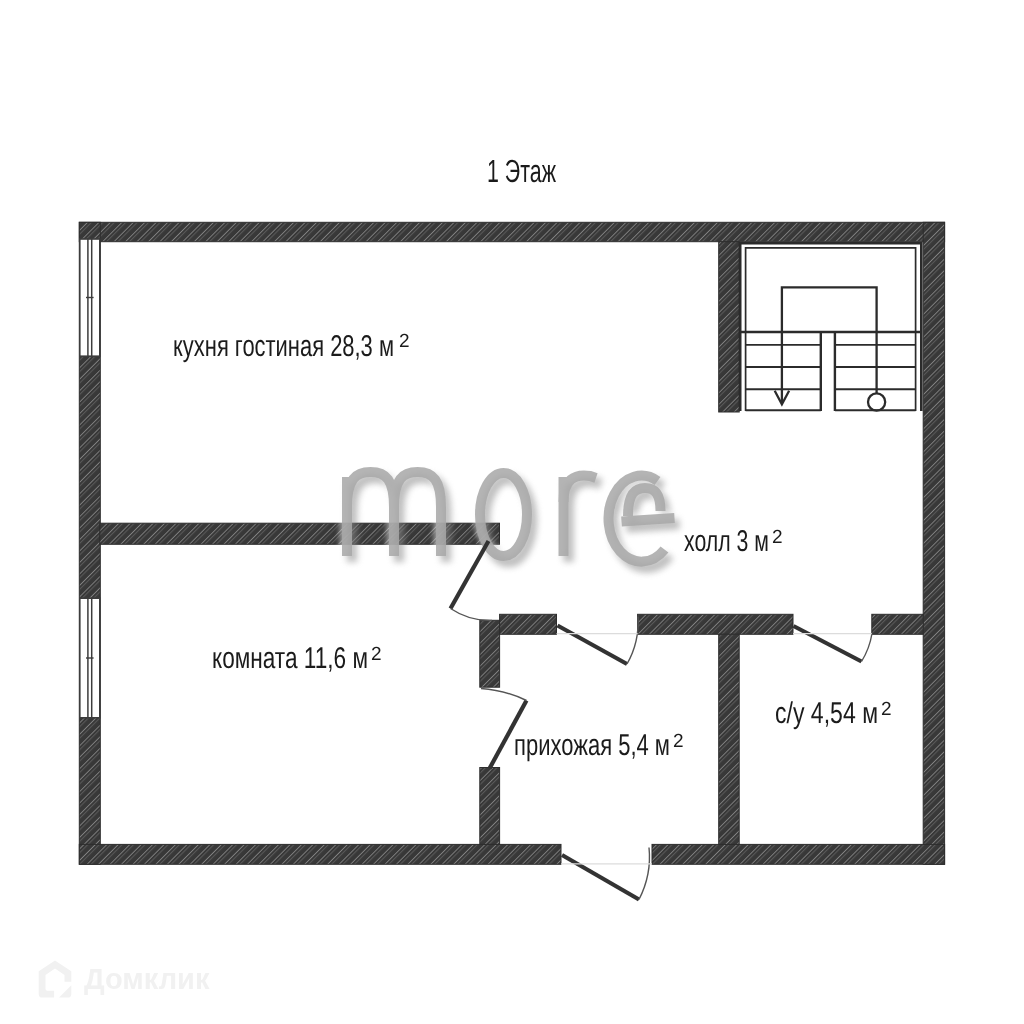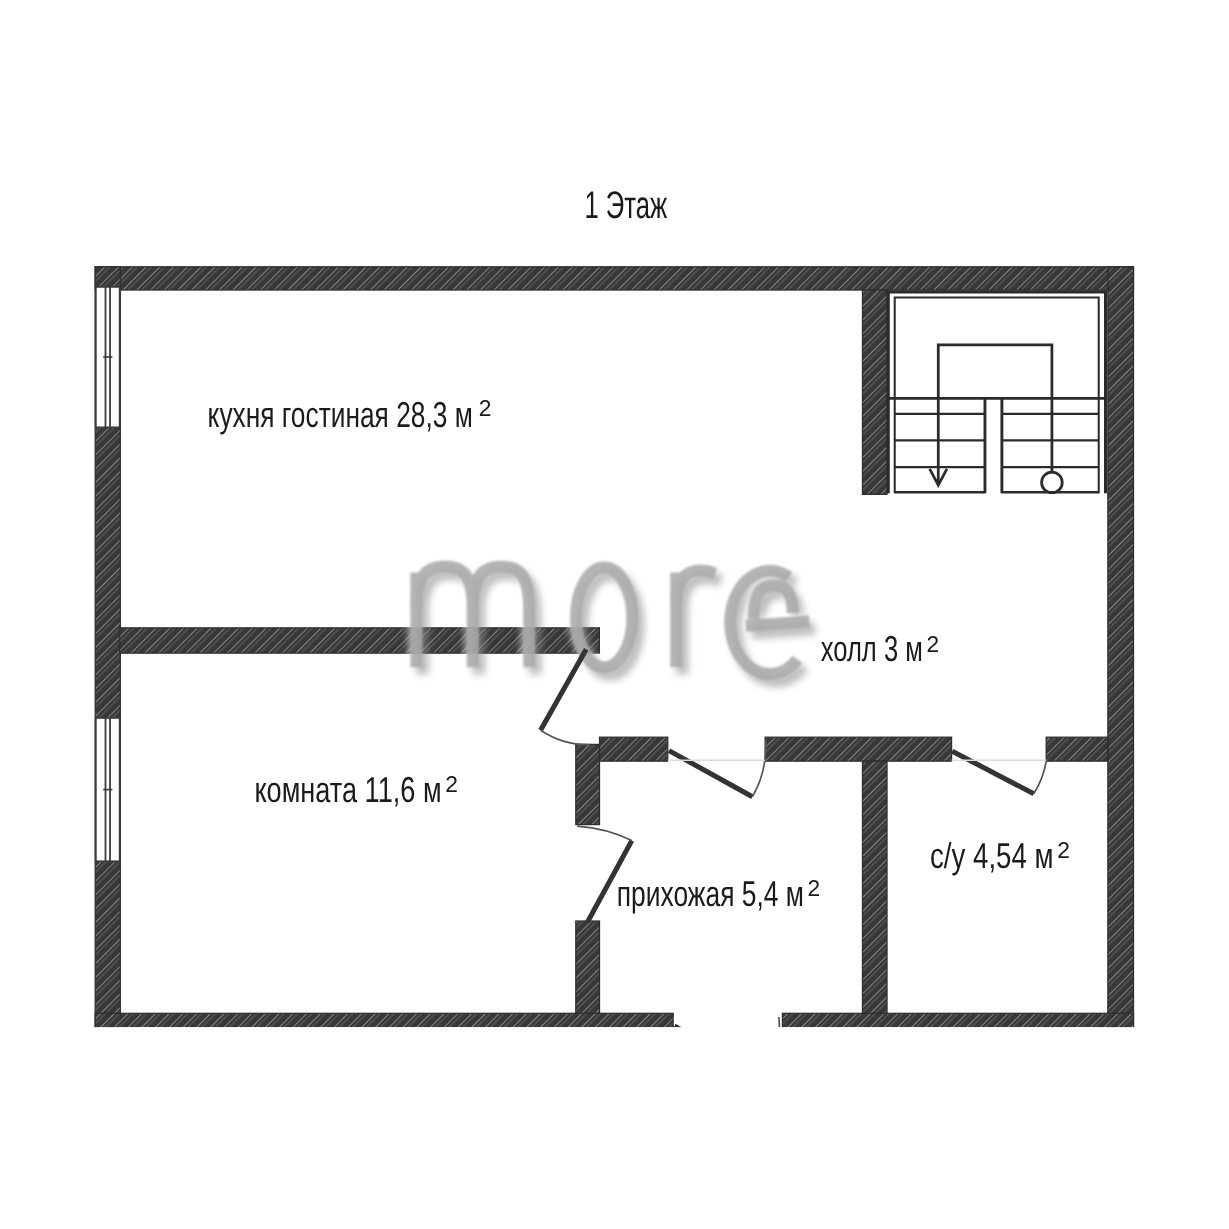--- a/index.html
+++ b/index.html
@@ -1,16 +1,16 @@
 <!DOCTYPE html>
 <html><head>
 <meta charset="utf-8">
 <style>
   html,body{margin:0;padding:0;background:#ffffff;}
-  #page{position:relative;width:1024px;height:856px;background:#fff;overflow:hidden;
+  #page{position:relative;width:1024px;height:1024px;background:#fff;overflow:hidden;
         font-family:"Liberation Sans",sans-serif;}
   #plan{position:absolute;left:0;top:0;}
   
   #logo{position:absolute;left:36px;top:958px;display:flex;align-items:center;color:#f1f1f1;
       filter:blur(0.7px);}
   #logo .t{font-size:29px;font-weight:bold;letter-spacing:0px;margin-left:10px;
       font-family:"Liberation Sans",sans-serif;}
 </style>
 </head>
 <body>

